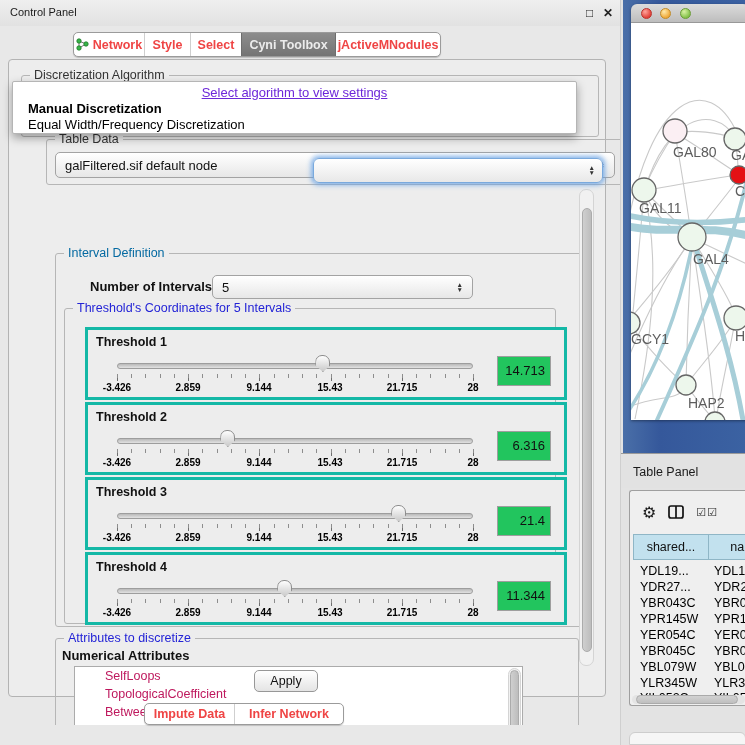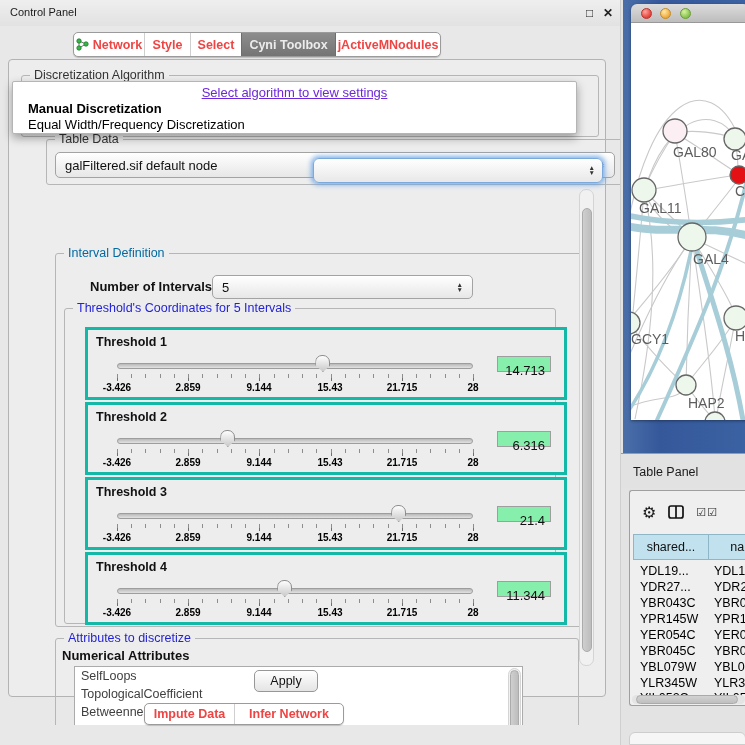--- a/index.html
+++ b/index.html
@@ -45,25 +45,25 @@
 
   
   .trow{position:absolute;left:20px;width:482px;height:73px;border:3px solid #14b8a6;background:#ededed;box-sizing:border-box;}
   .trow .tlabel{position:absolute;left:8px;top:5px;font-size:12.5px;font-weight:bold;}
   .slider{position:absolute;left:29px;top:33px;width:356px;height:6px;}
   .slider .track{height:4px;background:linear-gradient(#b9b9b9,#e2e2e2);border:1px solid #9d9d9d;border-radius:3px;}
   .slider .thumb{position:absolute;top:-8px;width:15px;height:17px;background:linear-gradient(#fefefe,#cacaca);border:1px solid #8d8d8d;border-radius:7px 7px 3px 3px;clip-path:polygon(0 0,100% 0,100% 60%,50% 100%,0 60%);box-sizing:border-box;}
   .ticks-minor{position:absolute;left:29px;top:44px;width:357px;height:4px;background:repeating-linear-gradient(90deg,#8d8d8d 0 1px,transparent 1px 14.24px);}
   .ticks-major{position:absolute;left:29px;top:44px;width:357px;height:7px;background:repeating-linear-gradient(90deg,#6f6f6f 0 1px,transparent 1px 71.2px);}
   .tick-lab{position:absolute;top:52px;width:60px;text-align:center;font-size:10px;font-weight:bold;color:#000;}
-  .vbox{position:absolute;left:409px;top:26px;width:54px;height:16px;background:#86efac;border:1px solid #9e9e9e;box-sizing:border-box;font-size:13px;text-align:right;line-height:28px;padding-right:5px;}
+  .vbox{position:absolute;left:409px;top:26px;width:54px;height:30px;background:#22c55e;border:1px solid #9e9e9e;box-sizing:border-box;font-size:13px;text-align:right;line-height:28px;padding-right:5px;}
 
   
   .attr-list{position:absolute;left:18px;top:27px;width:449px;height:96px;background:#fff;border:1px solid #ababab;box-sizing:border-box;overflow:hidden;}
-  .attr-item{height:18px;line-height:18px;padding-left:6px;font-size:12.5px;color:#404040;}
+  .attr-item{height:18px;line-height:18px;padding-left:30px;font-size:12.5px;color:#be185d;}
 
   
   .push-btn{position:absolute;display:flex;align-items:center;justify-content:center;background:linear-gradient(#ffffff,#e4e4e4);border:1px solid #979797;border-radius:5px;font-size:12.5px;box-sizing:border-box;}
 
   
   .right{left:620px;top:0;width:125px;height:745px;background:#e3e3e3;border-left:1px solid #cfcfcf;box-sizing:border-box;}
   .net-frame{position:absolute;left:2px;top:0;width:123px;height:453px;background:linear-gradient(90deg,#4a6fa8,#35589b 30%,#3b62a2);}
   .mac-win{position:absolute;left:8px;top:4px;width:118px;height:416px;border-radius:6px 6px 0 0;overflow:hidden;box-shadow:0 1px 3px rgba(0,0,0,.4);}
   .mac-titlebar{height:18px;background:linear-gradient(#dcdcdc,#bdbdbd);border-bottom:1px solid #989898;position:relative;}
   .light{position:absolute;top:4px;width:11px;height:11px;border-radius:50%;box-sizing:border-box;}

